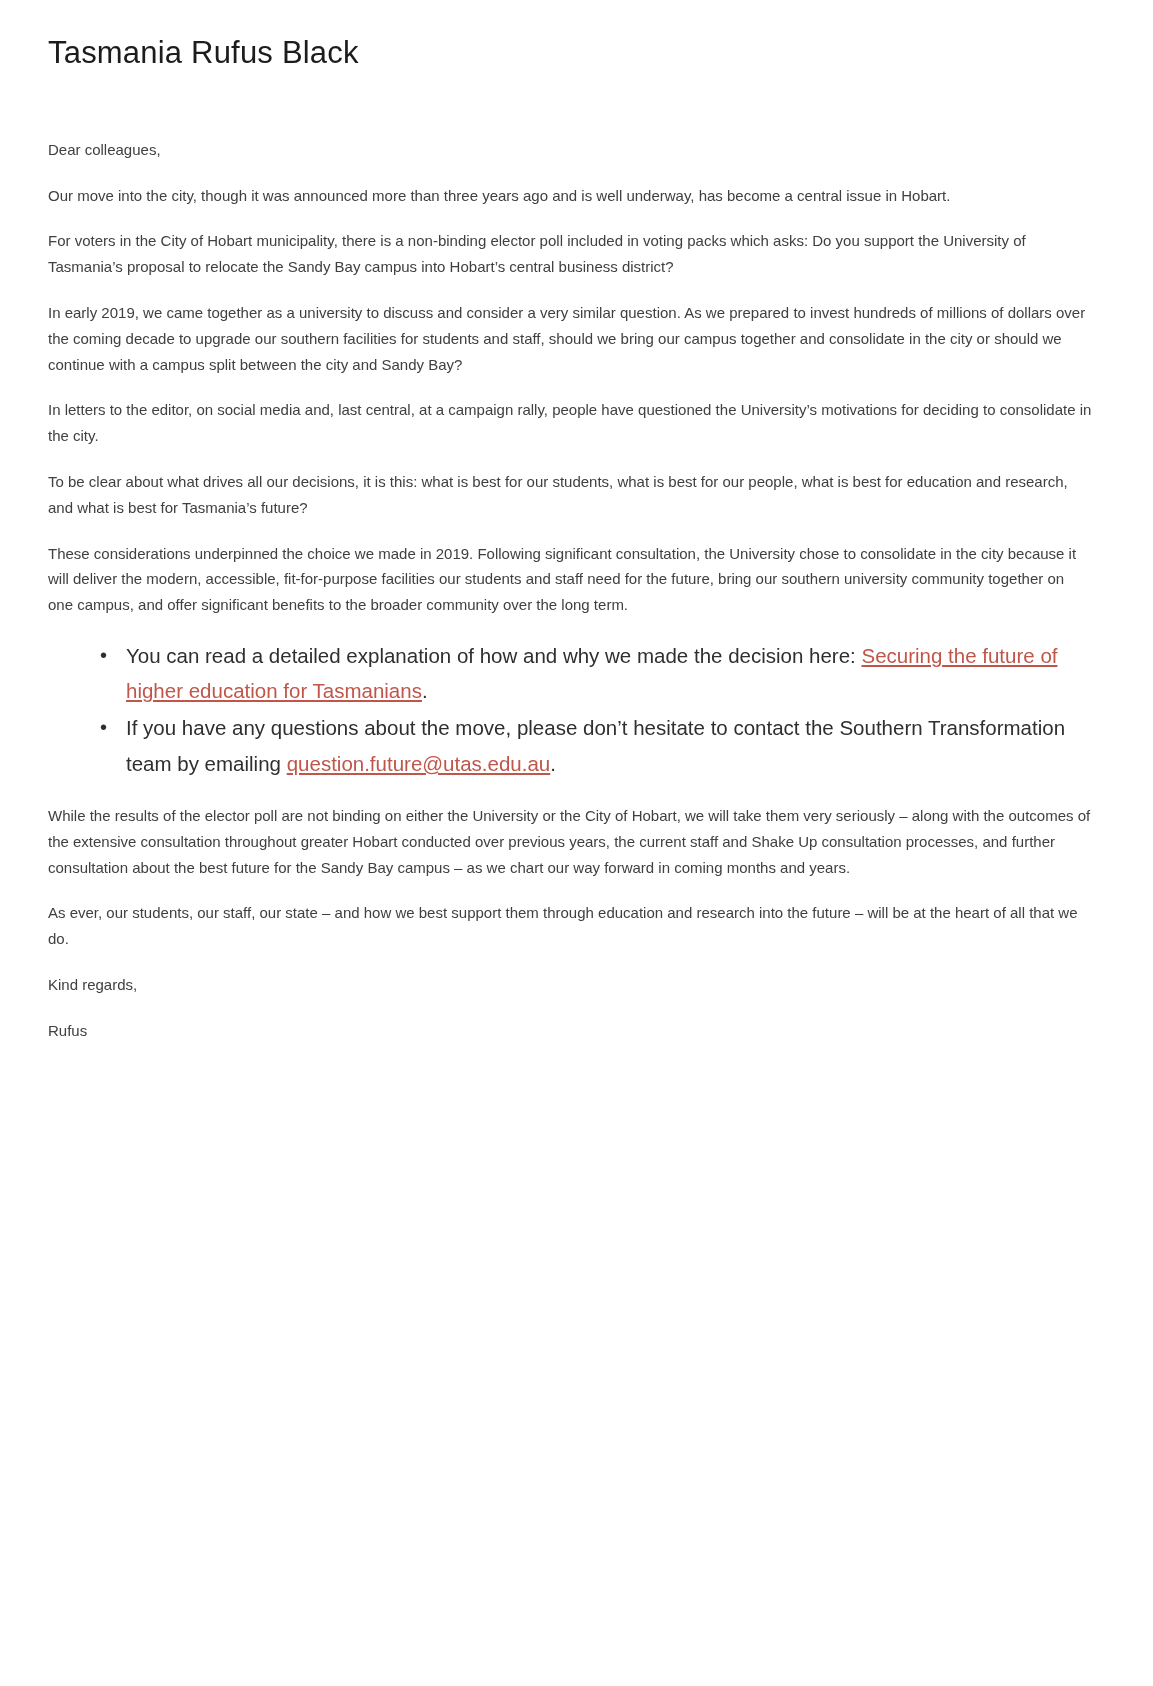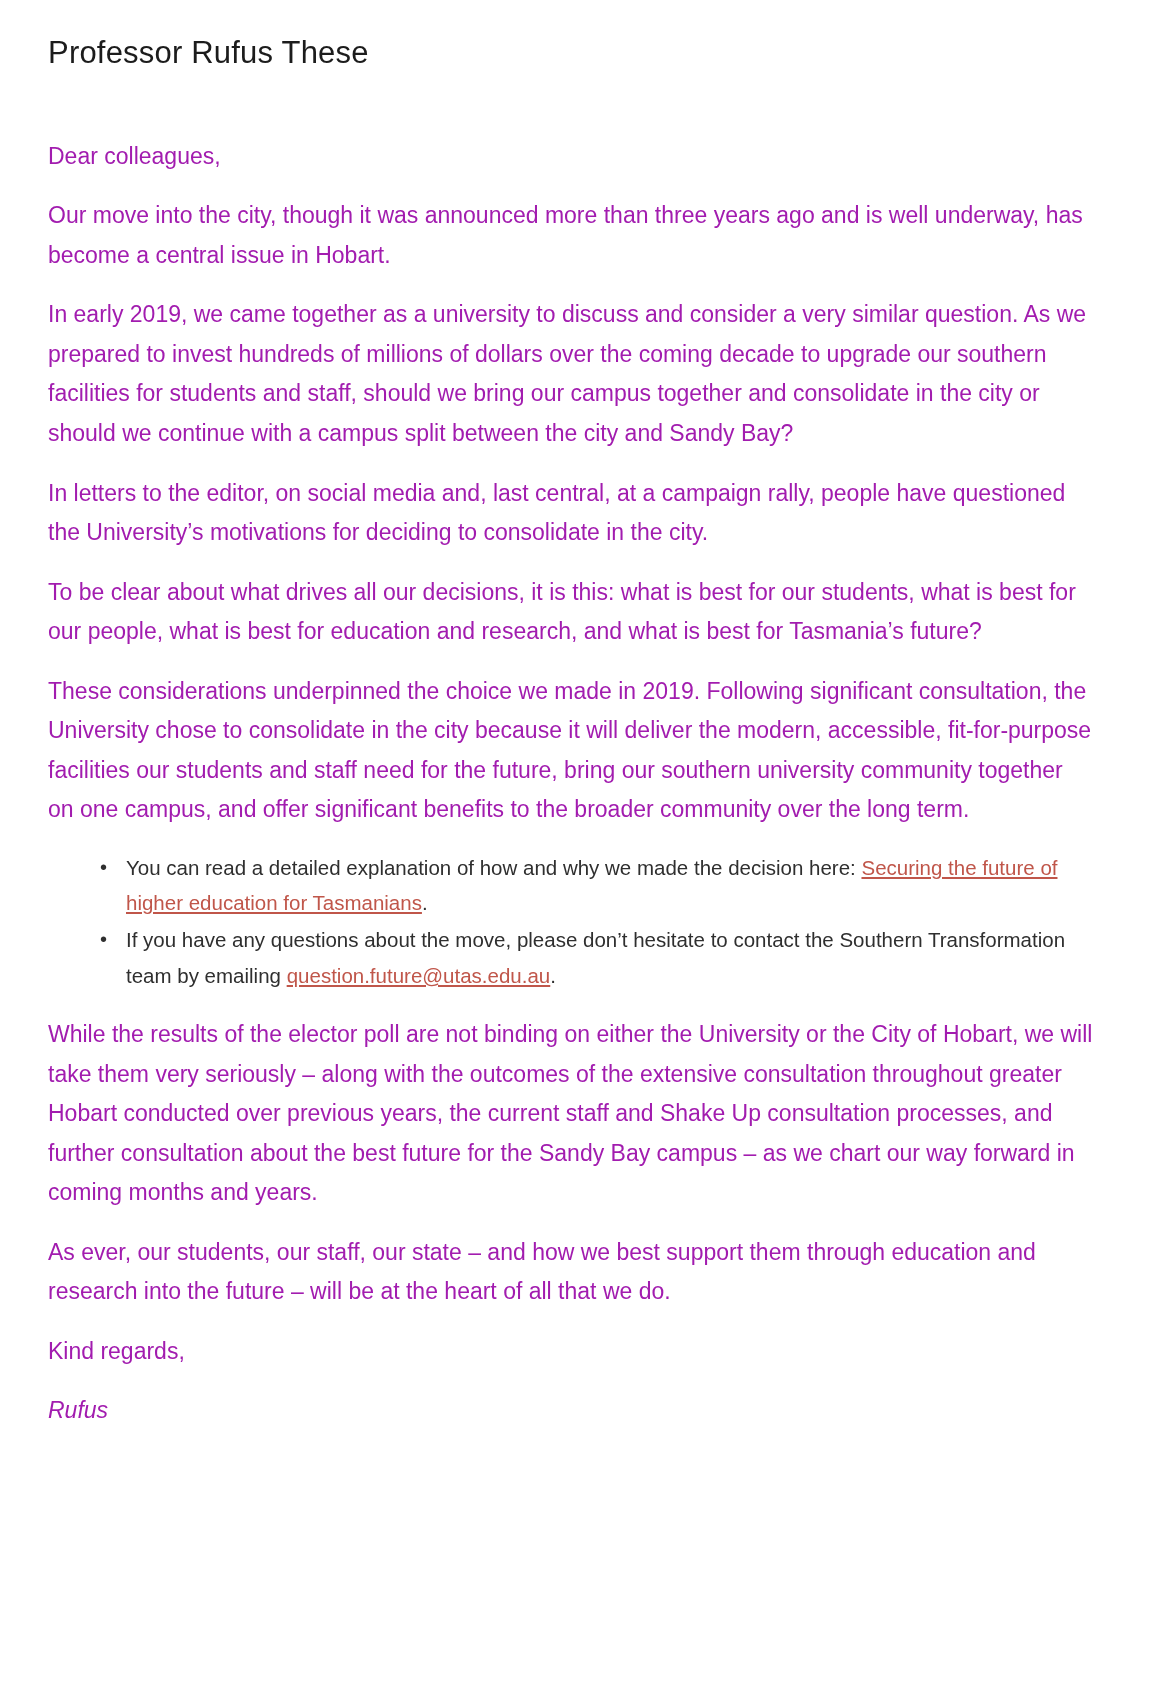--- a/index.html
+++ b/index.html
@@ -21,29 +21,28 @@
   }
   .doc-title {
     font-size: 31px;
     font-weight: 400;
     color: #1c1c1c;
     letter-spacing: 0.2px;
     margin: 0 0 64px 0;
     line-height: 1.25;
   }
   .body-copy p {
-    font-size: 23px;
+    font-size: 15px;
     line-height: 1.72;
-    color: #a21caf;
+    color: #404040;
     margin: 0 0 20px 0;
     font-weight: 400;
   }
   .body-copy p:last-child {
     margin-bottom: 0;
-    font-style: italic;
   }
   ul.bullets {
     margin: 6px 0 22px 0;
     padding-left: 52px;
     list-style: none;
   }
   ul.bullets li {
     font-size: 20.5px;
     line-height: 1.72;
     color: #2f2f2f;
@@ -67,27 +66,28 @@
   }
   .sig {
     margin-top: 0;
   }
 </style>
 </head>
 <body>
 
 <div class="page">
 
-  <h1 class="doc-title">Professor Rufus These</h1>
+  <h1 class="doc-title">Tasmania Rufus Black</h1>
 
   <div class="body-copy">
 
     <p>Dear colleagues,</p>
 
     <p>Our move into the city, though it was announced more than three years ago and is well underway, has become a central issue in Hobart.</p>
+    <p>For voters in the City of Hobart municipality, there is a non-binding elector poll included in voting packs which asks: Do you support the University of Tasmania’s proposal to relocate the Sandy Bay campus into Hobart’s central business district?</p>
     <p>In early 2019, we came together as a university to discuss and consider a very similar question. As we prepared to invest hundreds of millions of dollars over the coming decade to upgrade our southern facilities for students and staff, should we bring our campus together and consolidate in the city or should we continue with a campus split between the city and Sandy Bay?</p>
     <p>In letters to the editor, on social media and, last central, at a campaign rally, people have questioned the University’s motivations for deciding to consolidate in the city.</p>
     <p>To be clear about what drives all our decisions, it is this: what is best for our students, what is best for our people, what is best for education and research, and what is best for Tasmania’s future?</p>
     <p>These considerations underpinned the choice we made in 2019. Following significant consultation, the University chose to consolidate in the city because it will deliver the modern, accessible, fit-for-purpose facilities our students and staff need for the future, bring our southern university community together on one campus, and offer significant benefits to the broader community over the long term.</p>
 
     <ul class="bullets">
       <li>
         <span>You can read a detailed explanation of how and why we made the decision here: </span><a class="inline-link" href="#">Securing the future of higher education for Tasmanians</a><span>.</span>
       </li>
       <li>

